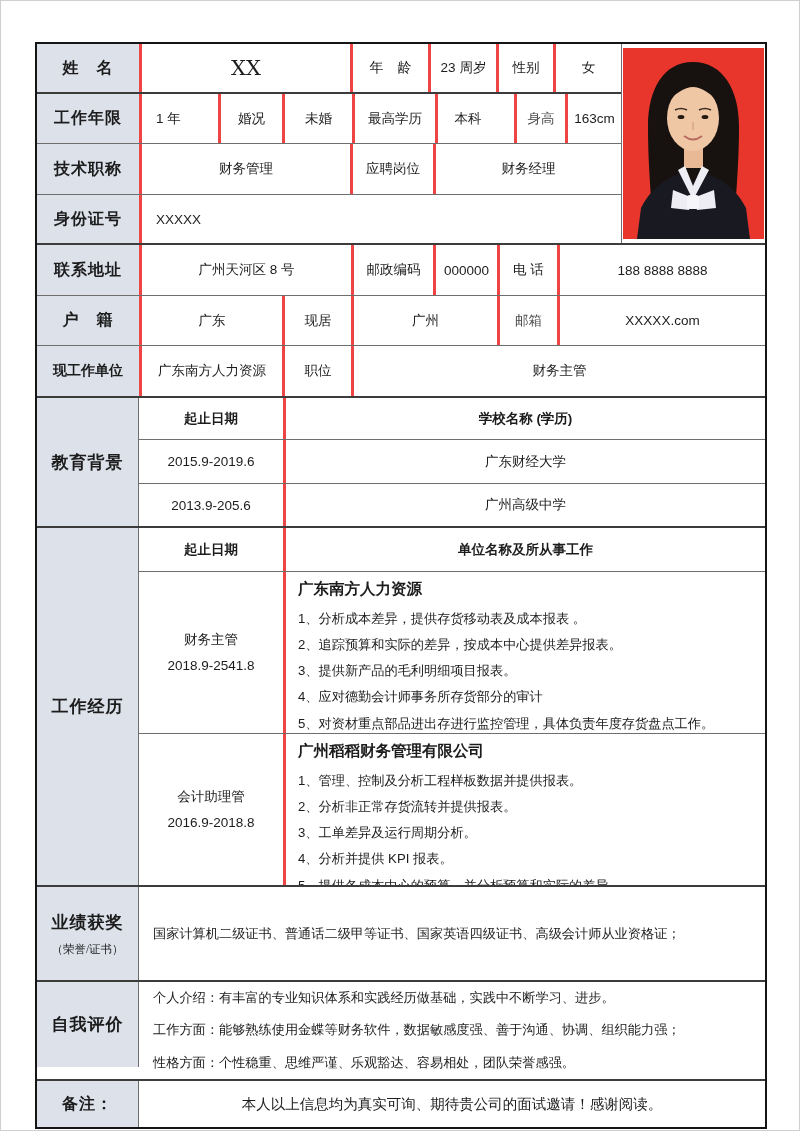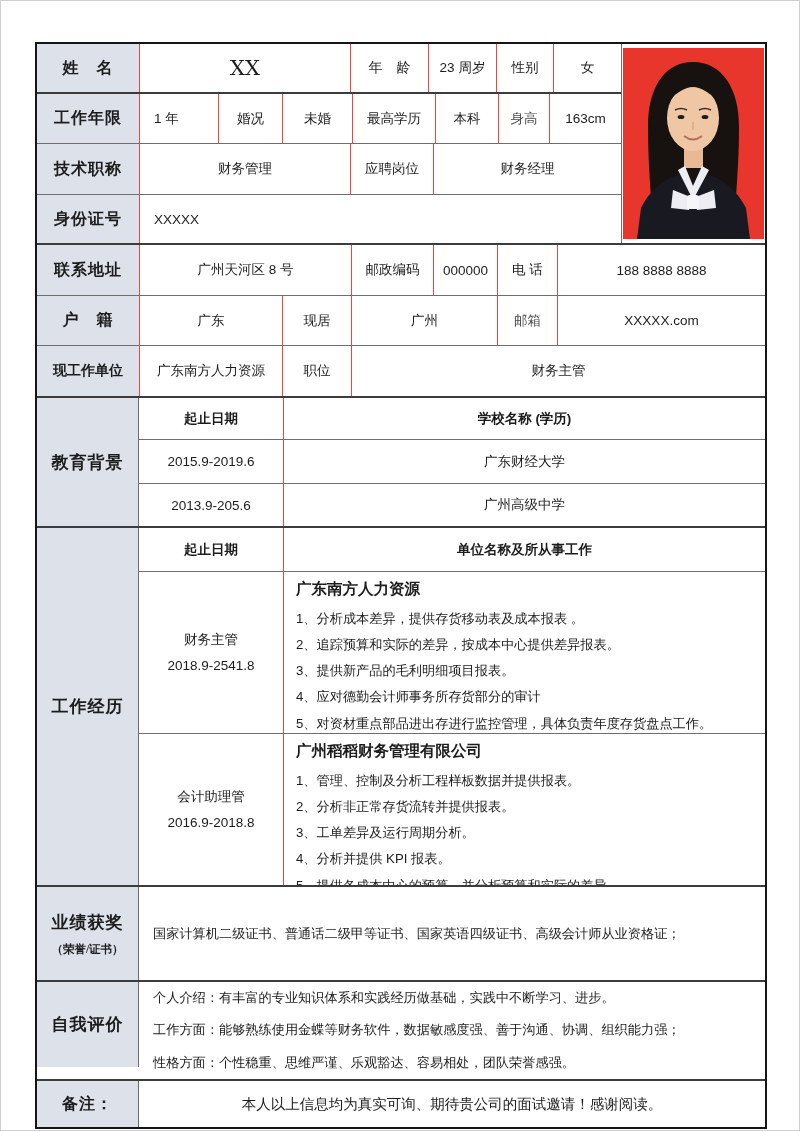--- a/index.html
+++ b/index.html
@@ -11,47 +11,47 @@
   .resume{
     position:absolute;left:35px;top:42px;width:728px;
     border:2px solid #151515;background:#fff;
     display:flex;flex-direction:column;
   }
   .row,.sect{display:flex;align-items:stretch;border-top:1px solid #6e6e6e;}
   .nft{border-top:none;}
   .thick{border-top:2px solid #3c3c3c;}
   .cell{
     display:flex;align-items:center;justify-content:center;text-align:center;
-    border-left:1px solid #ef4444;box-sizing:border-box;font-size:13.5px;
+    border-left:3px solid #ef4444;box-sizing:border-box;font-size:13.5px;
     overflow:hidden;
   }
   .cf{border-left:none;}
   .label{
     background:#dce1ea;font-family:"Liberation Serif",serif;font-weight:bold;
     font-size:16px;flex:0 0 102px;letter-spacing:1px;
   }
   .sect-label{
     background:#dce1ea;font-family:"Liberation Serif",serif;font-weight:bold;
     font-size:17px;flex:0 0 102px;display:flex;flex-direction:column;
     align-items:center;justify-content:center;border-right:1px solid #6e6e6e;
     box-sizing:border-box;letter-spacing:1px;
   }
-  .sect-label .sub{font-size:11.5px;font-weight:bold;margin-top:8px;letter-spacing:0;}
+  .sect-label .sub{font-size:11.5px;font-weight:normal;margin-top:8px;letter-spacing:0;}
   .sect-body{flex:1;display:flex;flex-direction:column;min-width:0;}
   .small-label{font-size:14px;letter-spacing:0;text-align:right;}
   .soft{font-family:"Liberation Serif",serif;color:#4a4a4a;font-size:13.5px;}
   .hdr{font-weight:bold;font-size:13.5px;}
   .left-val{justify-content:flex-start;text-align:left;padding-left:14px;}
   .name-val{font-family:"DejaVu Serif",serif;font-size:21px;}
   .flex1{flex:1;}
   
   .w211{flex:0 0 211px;} .w78{flex:0 0 78px;} .w68{flex:0 0 68px;}
   .w57{flex:0 0 57px;} .w79{flex:0 0 79px;} .w64{flex:0 0 64px;}
   .w70{flex:0 0 70px;} .w83{flex:0 0 83px;} .w63{flex:0 0 63px;}
-  .w51{flex:0 0 51px;} .w212{flex:0 0 212px;} .w82{flex:0 0 82px;}
+  .w51{flex:0 0 51px;margin-left:16px;} .w212{flex:0 0 212px;} .w82{flex:0 0 82px;}
   .w60{flex:0 0 60px;} .w143{flex:0 0 143px;} .w69{flex:0 0 69px;}
   .w146{flex:0 0 146px;} .w144{flex:0 0 144px;}
   
   .h48{height:48px;} .h49{height:49px;} .h50{height:50px;}
   .h41{height:41px;} .h43{height:43px;} .h42{height:42px;}
   .h161{height:161px;} .h151{height:151px;}
   .h93{height:93px;} .h85{height:85px;font-family:Liberation Serif, serif;} .h46{height:46px;}
   .top-left{flex:0 0 584px;display:flex;flex-direction:column;min-width:0;}
   .photo-cell{
     flex:1;border-left:1px solid #6e6e6e;box-sizing:border-box;

